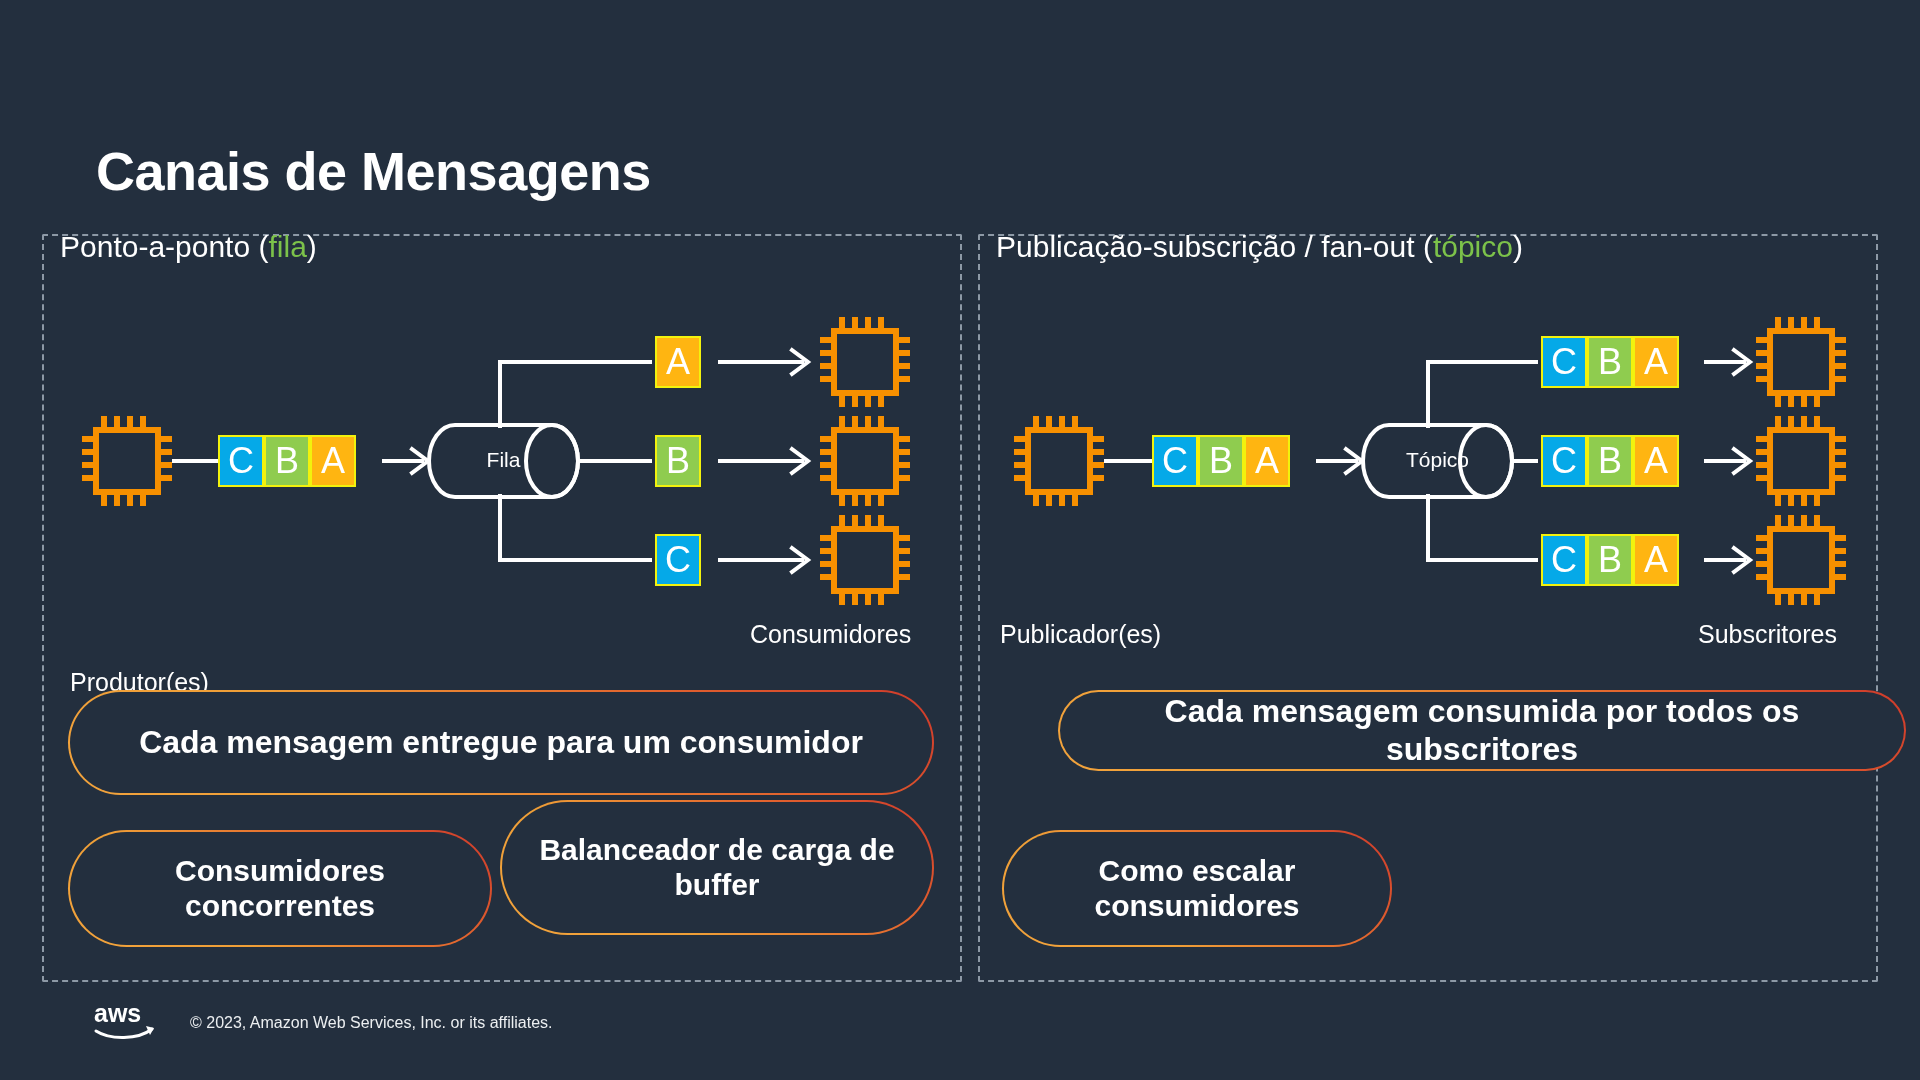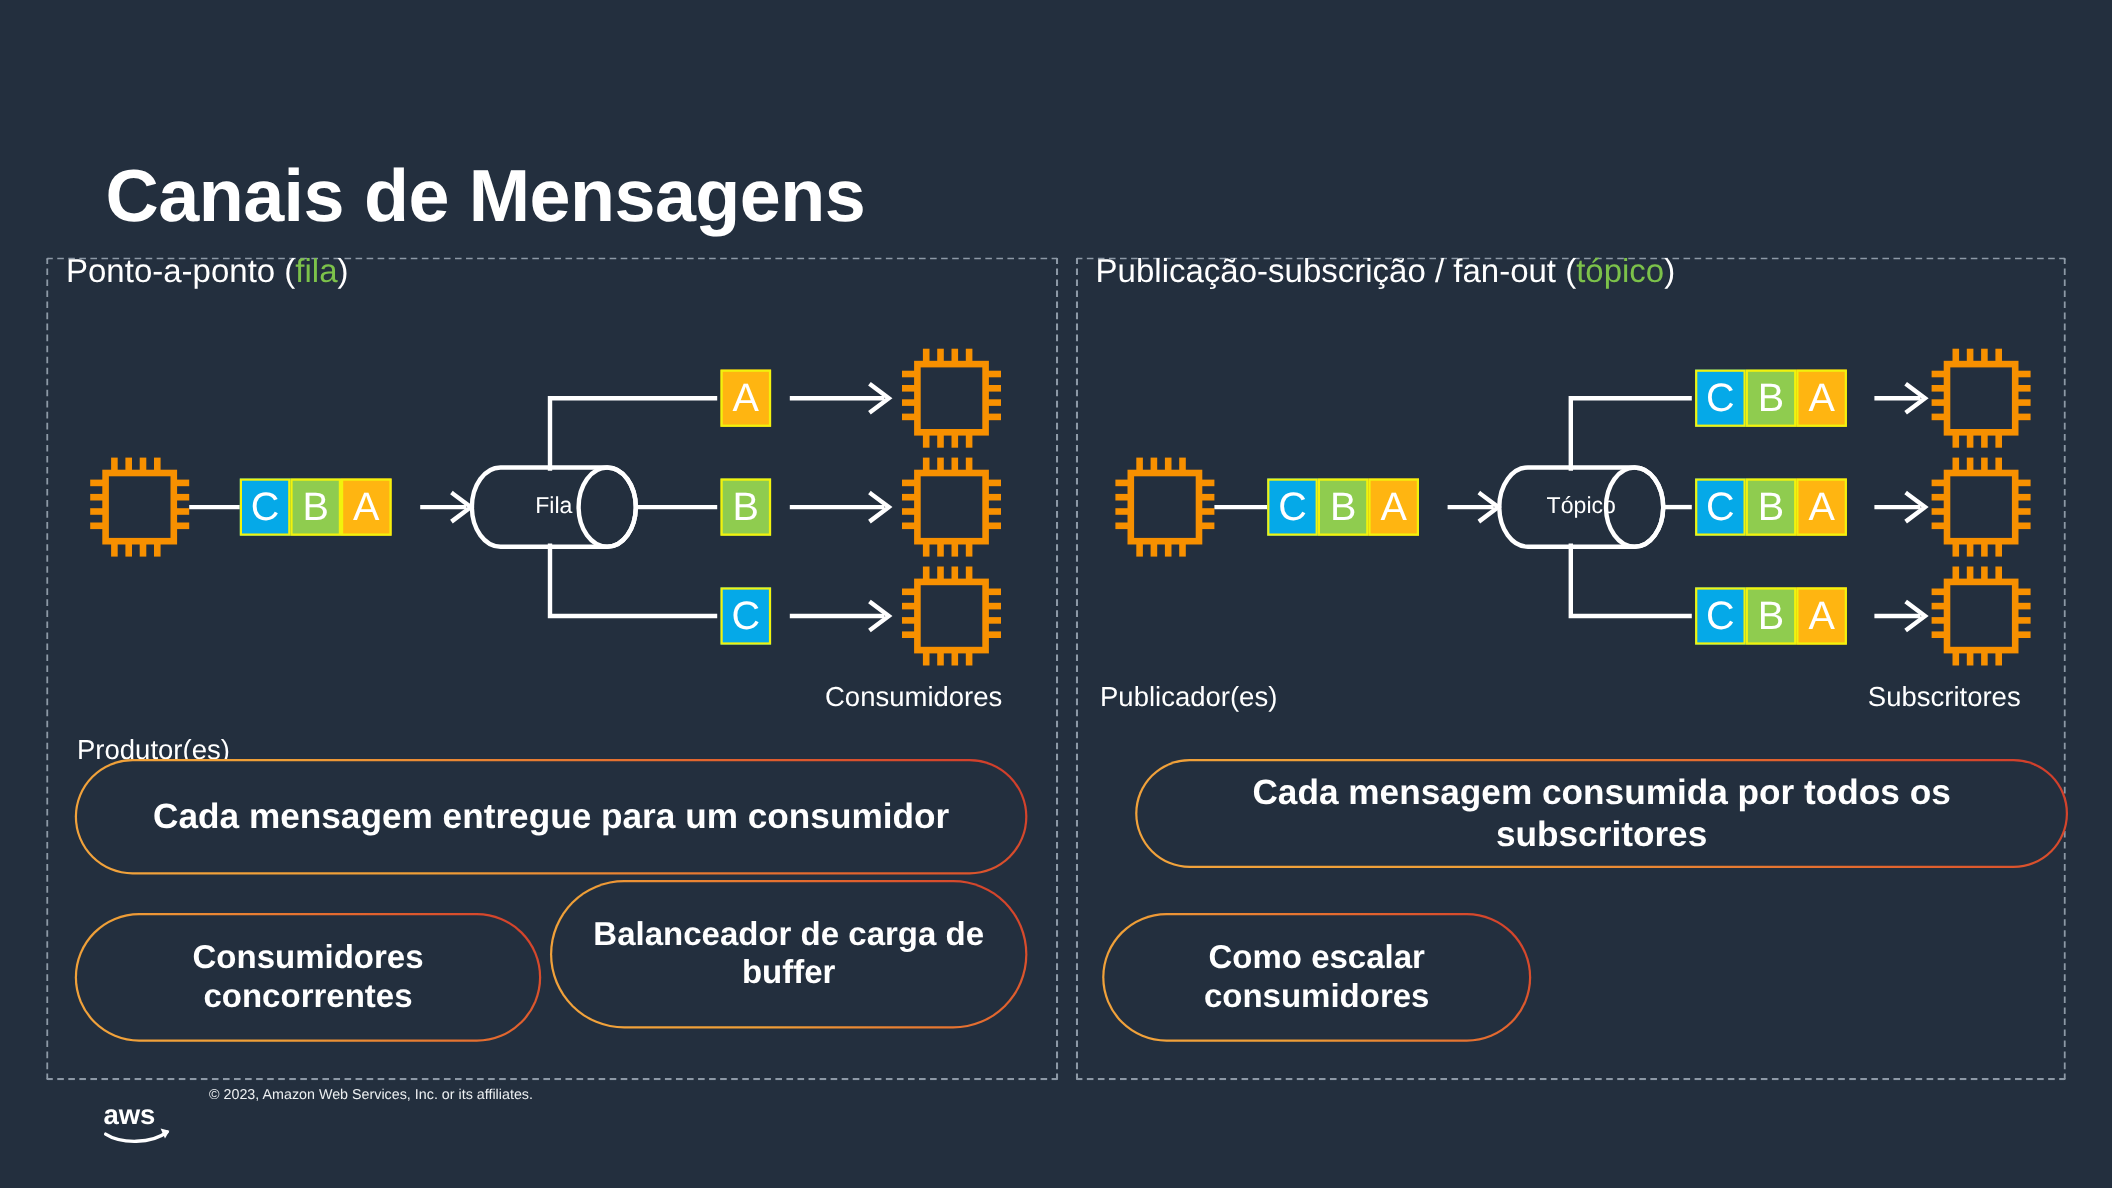--- a/index.html
+++ b/index.html
@@ -8,21 +8,21 @@
     width:1920px; height:1080px;
     background:#232f3e;
     font-family:"Liberation Sans", sans-serif;
     overflow:hidden;
   }
   #stage { position:relative; width:1920px; height:1080px; }
 
   
   .slide-title{
     position:absolute; left:96px; top:140px;
-    font-size:67px; font-weight:bold; color:#ffffff;
+    font-size:54px; font-weight:bold; color:#ffffff;
     letter-spacing:-0.5px; white-space:nowrap;
   }
 
   
   .panel{
     position:absolute;
     border:2px dashed #8d99a6;
     border-radius:2px;
   }
   #panel-left  { left:42px;  top:234px; width:920px;  height:748px; }
@@ -71,22 +71,22 @@
     color:#ffffff; font-weight:bold;
     padding:6px 22px;
     line-height:1.16;
   }
   .pill-lg .pill-inner{ font-size:32px; }
   .pill-sm .pill-inner{ font-size:30px; }
 
   
   .footer-logo{ position:absolute; left:94px; top:1000px; }
   .copyright{
-    position:absolute; left:190px; top:987px;
-    font-size:13px; color:#eceff1; white-space:nowrap;
+    position:absolute; left:190px; top:1014px;
+    font-size:16px; color:#eceff1; white-space:nowrap;
   }
 </style>
 </head>
 <body>
 
 <div id="stage">
 
   <div class="slide-title">Canais de Mensagens</div>
 
   <div class="panel" id="panel-left">
@@ -222,21 +222,21 @@
   <div class="msg b" style="left:1587px; top:435px;">B</div>
   <div class="msg a" style="left:1633px; top:435px;">A</div>
 
   <div class="msg c" style="left:1541px; top:534px;">C</div>
   <div class="msg b" style="left:1587px; top:534px;">B</div>
   <div class="msg a" style="left:1633px; top:534px;">A</div>
 
   <div class="role-label" style="left:1000px; top:620px;">Publicador(es)</div>
   <div class="role-label" style="left:1698px; top:620px;">Subscritores</div>
 
-  <div class="pill pill-lg" style="left:1032px; top:690px; width:848px; height:99px;">
+  <div class="pill pill-lg" style="left:1058px; top:690px; width:848px; height:81px;">
     <div class="pill-inner">Cada mensagem consumida por todos os subscritores</div>
   </div>
   <div class="pill pill-sm" style="left:1002px; top:830px; width:390px; height:117px;">
     <div class="pill-inner">Como escalar consumidores</div>
   </div>
 
   <svg class="footer-logo" width="68" height="40" viewBox="0 0 68 40">
     <text x="0" y="22" font-family="Liberation Sans, sans-serif" font-size="25" font-weight="bold" fill="#ffffff">aws</text>
     <path d="M 2 31 C 16 40, 44 40, 58 29" fill="none" stroke="#ffffff" stroke-width="3" stroke-linecap="round"></path>
     <path d="M 52 26 L 60 28 L 56 35 Z" fill="#ffffff"></path>

